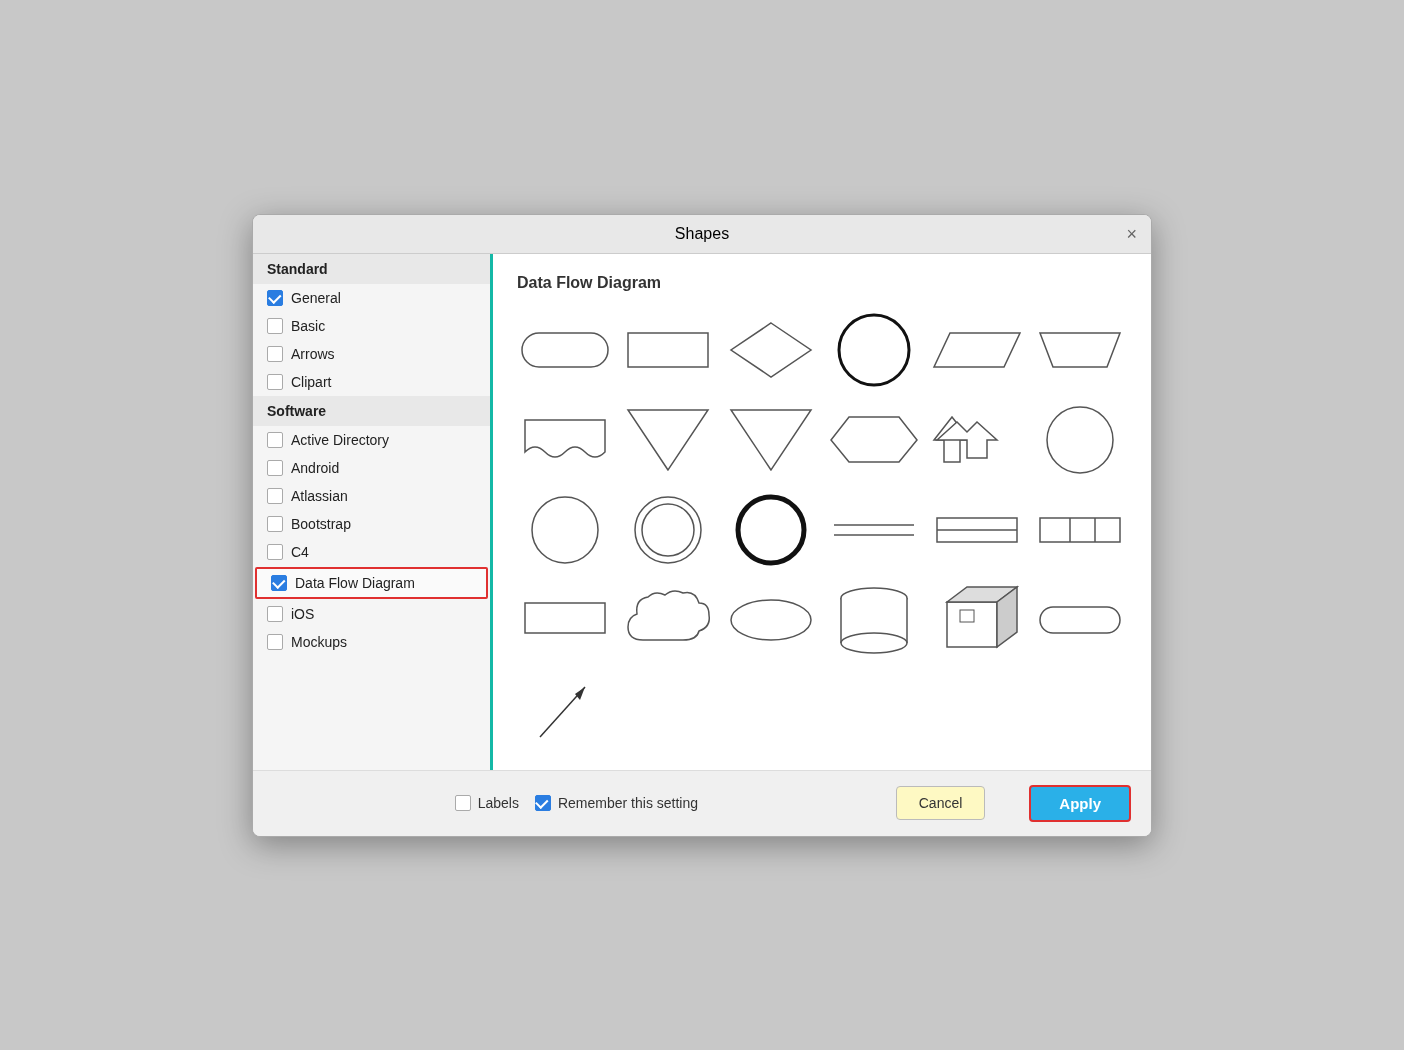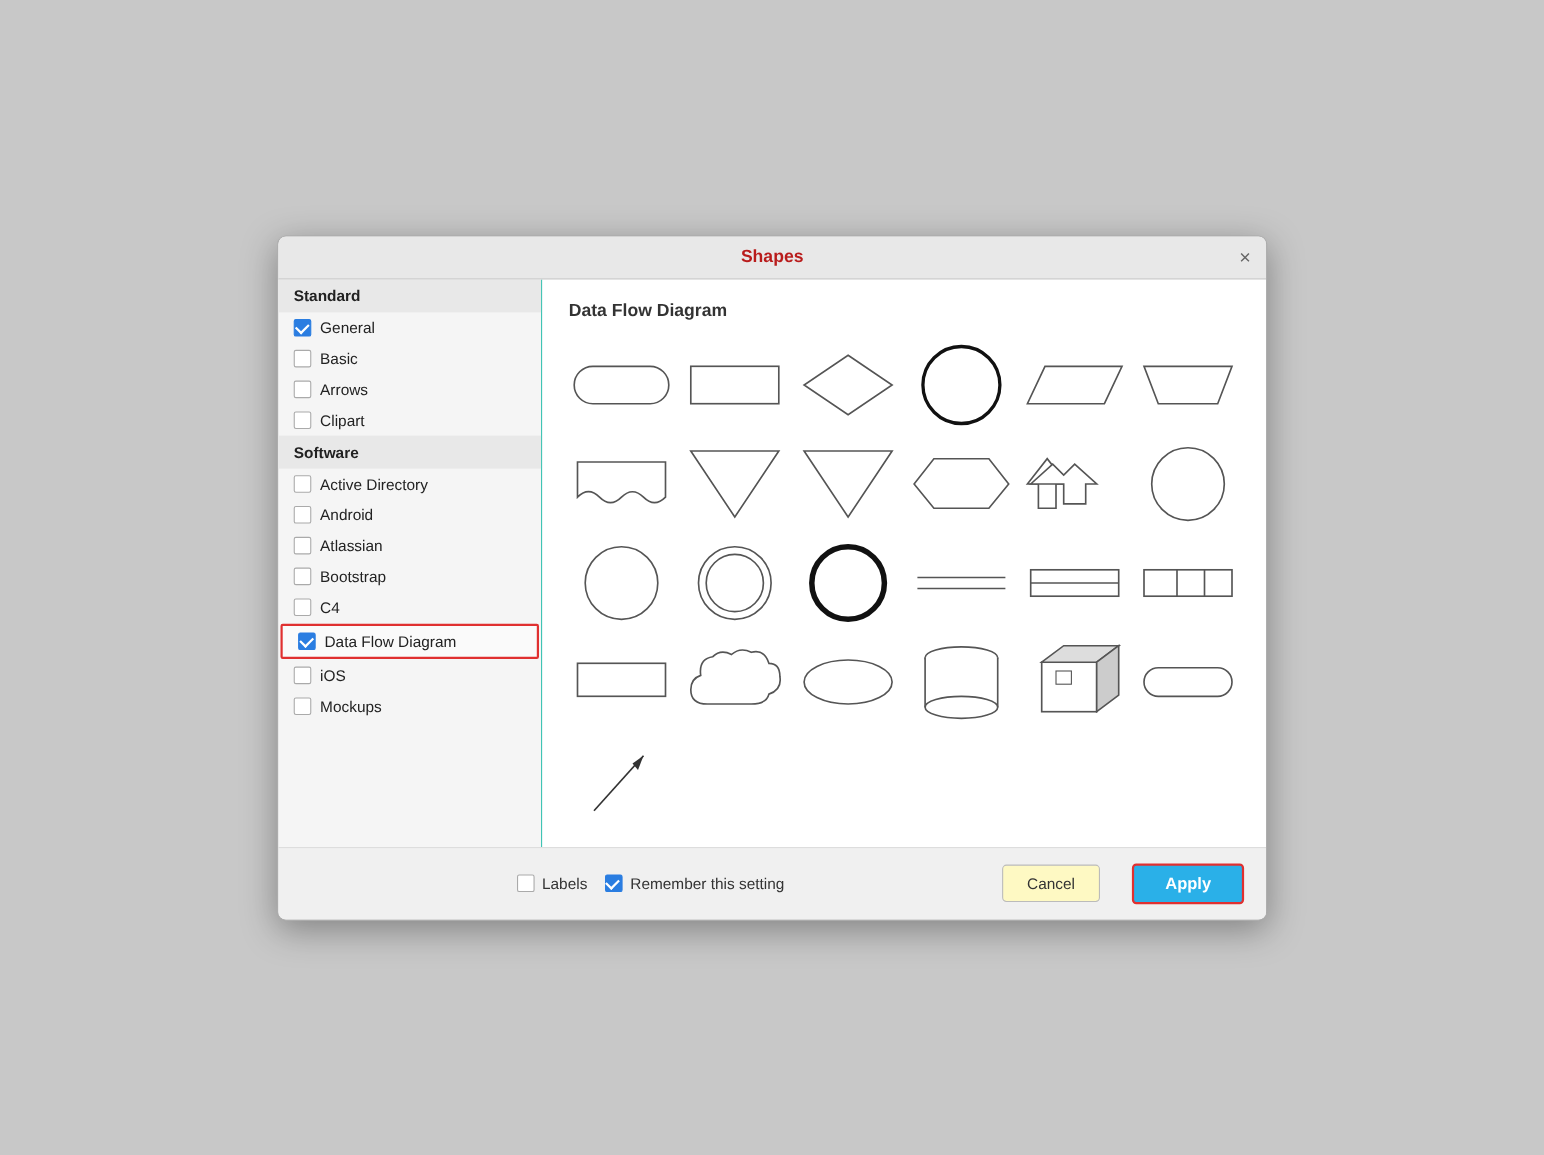--- a/index.html
+++ b/index.html
@@ -25,22 +25,22 @@
       background: #e8e8e8;
       border-bottom: 1px solid #ccc;
       padding: 10px 16px;
       display: flex;
       align-items: center;
       justify-content: center;
       position: relative;
     }
     .dialog-title {
       font-size: 16px;
-      font-weight: bold;
-      color: #b91c1c;
+      font-weight: normal;
+      color: #000000;
     }
     .close-btn {
       position: absolute;
       right: 14px;
       top: 50%;
       transform: translateY(-50%);
       background: none;
       border: none;
       font-size: 18px;
       color: #666;
@@ -50,21 +50,21 @@
     .dialog-body {
       display: flex;
       flex: 1;
       min-height: 0;
     }
     
     .left-panel {
       width: 240px;
       min-width: 240px;
       background: #f5f5f5;
-      border-right: 1px solid #14b8a6;
+      border-right: 3px solid #14b8a6;
       overflow-y: auto;
       padding-bottom: 8px;
     }
     .section-header {
       background: #e8e8e8;
       font-weight: bold;
       font-size: 14px;
       color: #222;
       padding: 7px 14px;
     }
@@ -132,21 +132,21 @@
       height: 80px;
     }
     
     .dialog-footer {
       background: #f0f0f0;
       border-top: 1px solid #ddd;
       padding: 14px 20px;
       display: flex;
       align-items: center;
       justify-content: flex-end;
-      gap: 1px;
+      gap: 16px;
     }
     .footer-left {
       display: flex;
       align-items: center;
       gap: 16px;
       flex: 1;
       justify-content: center;
     }
     .footer-item {
       display: flex;

